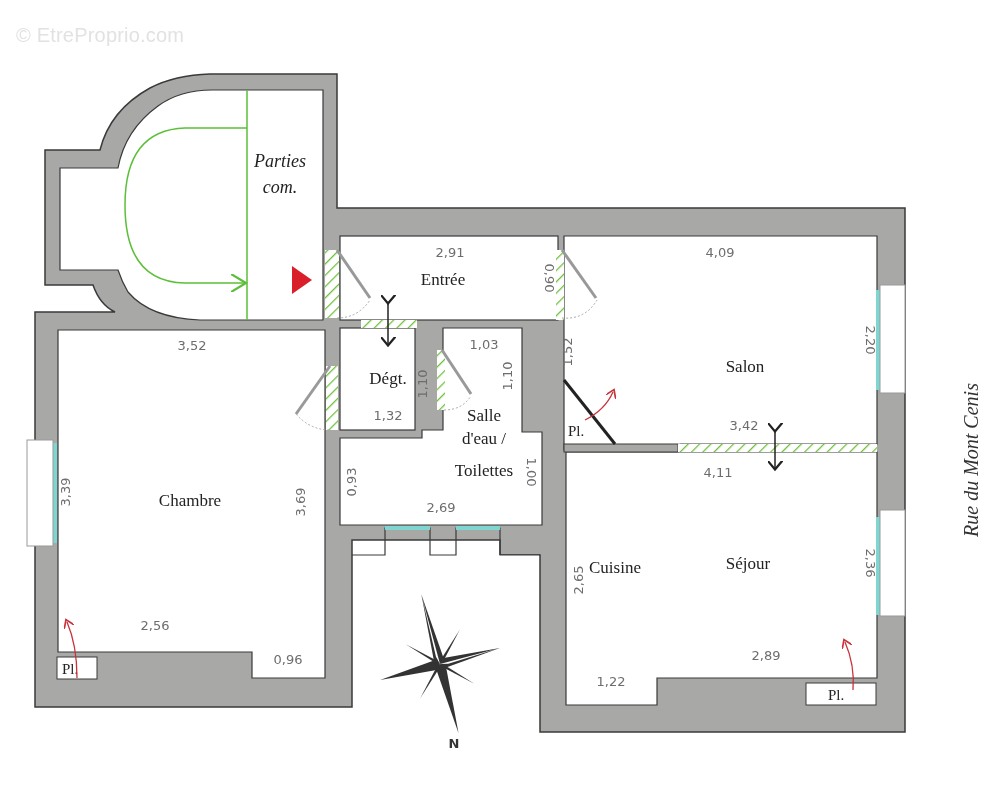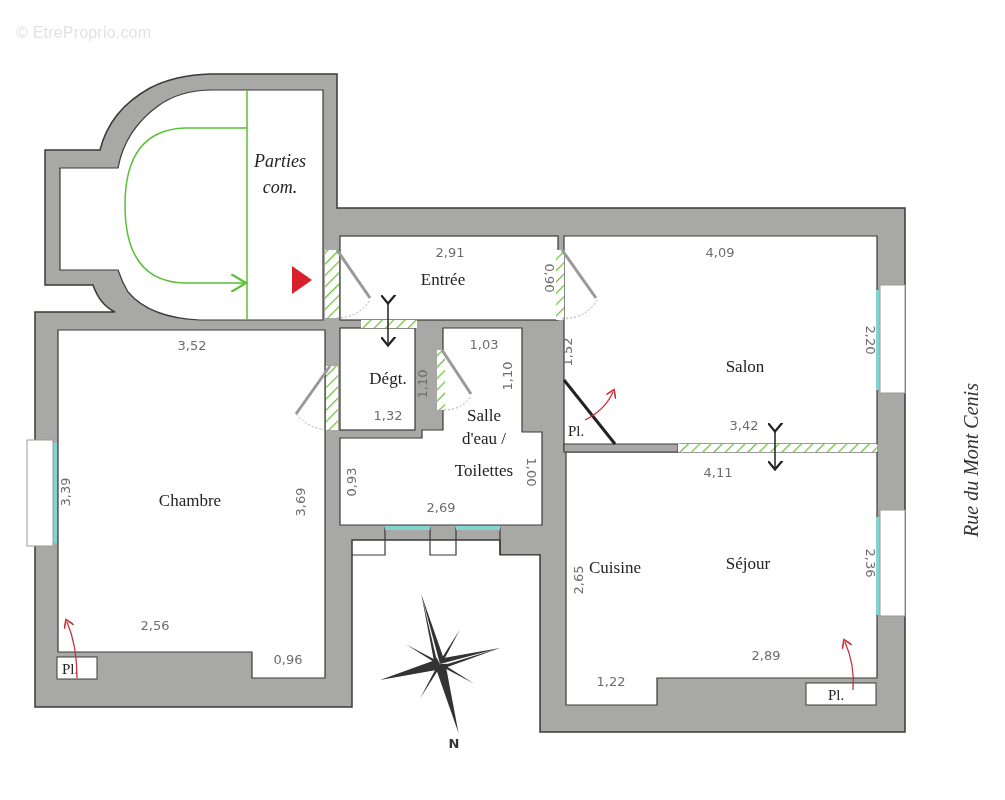--- a/index.html
+++ b/index.html
@@ -1,19 +1,19 @@
 <!DOCTYPE html>
 <html><head>
 <meta charset="utf-8">
 <style>
   html, body { margin: 0; padding: 0; background: #ffffff; }
   body { width: 1005px; height: 800px; position: relative; overflow: hidden; }
   .watermark {
     position: absolute; left: 16px; top: 24px;
-    font-family: "Liberation Sans", sans-serif; font-size: 16px;
+    font-family: "Liberation Sans", sans-serif; font-size: 20px;
     color: #e2e2e2; letter-spacing: 0.2px;
   }
   svg.plan { position: absolute; left: 0; top: 0; }
   .room-label { font-family: "Liberation Serif", serif; font-size: 17px; fill: #222; }
   .room-label-italic { font-family: "Liberation Serif", serif; font-size: 18px; font-style: italic; fill: #222; }
   .dim { font-family: "DejaVu Sans", sans-serif; font-size: 13px; fill: #6d6d6d; }
   .pl { font-family: "Liberation Serif", serif; font-size: 15px; fill: #222; }
   .street { font-family: "Liberation Serif", serif; font-size: 20px; font-style: italic; fill: #333; }
   .north { font-family: "DejaVu Sans", sans-serif; font-size: 13px; font-weight: bold; fill: #333; }
 </style>

